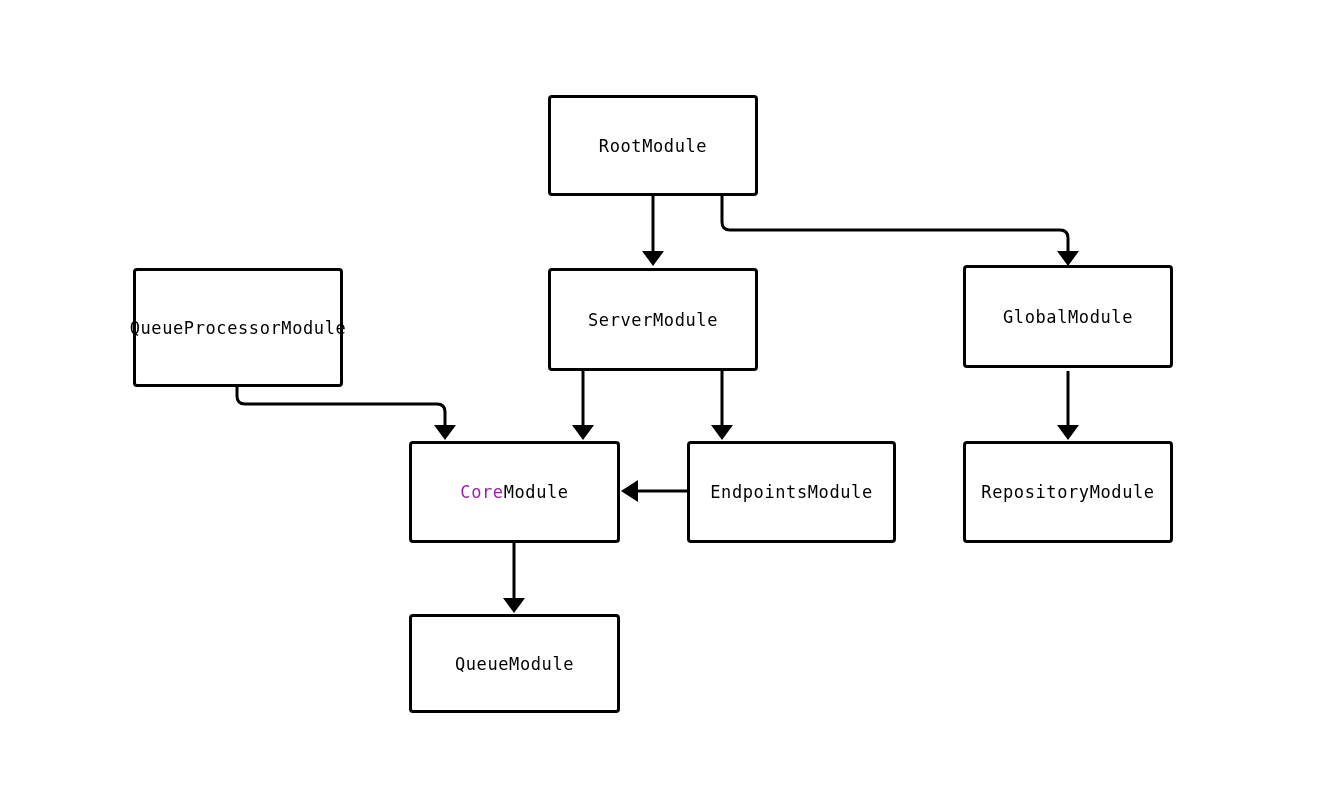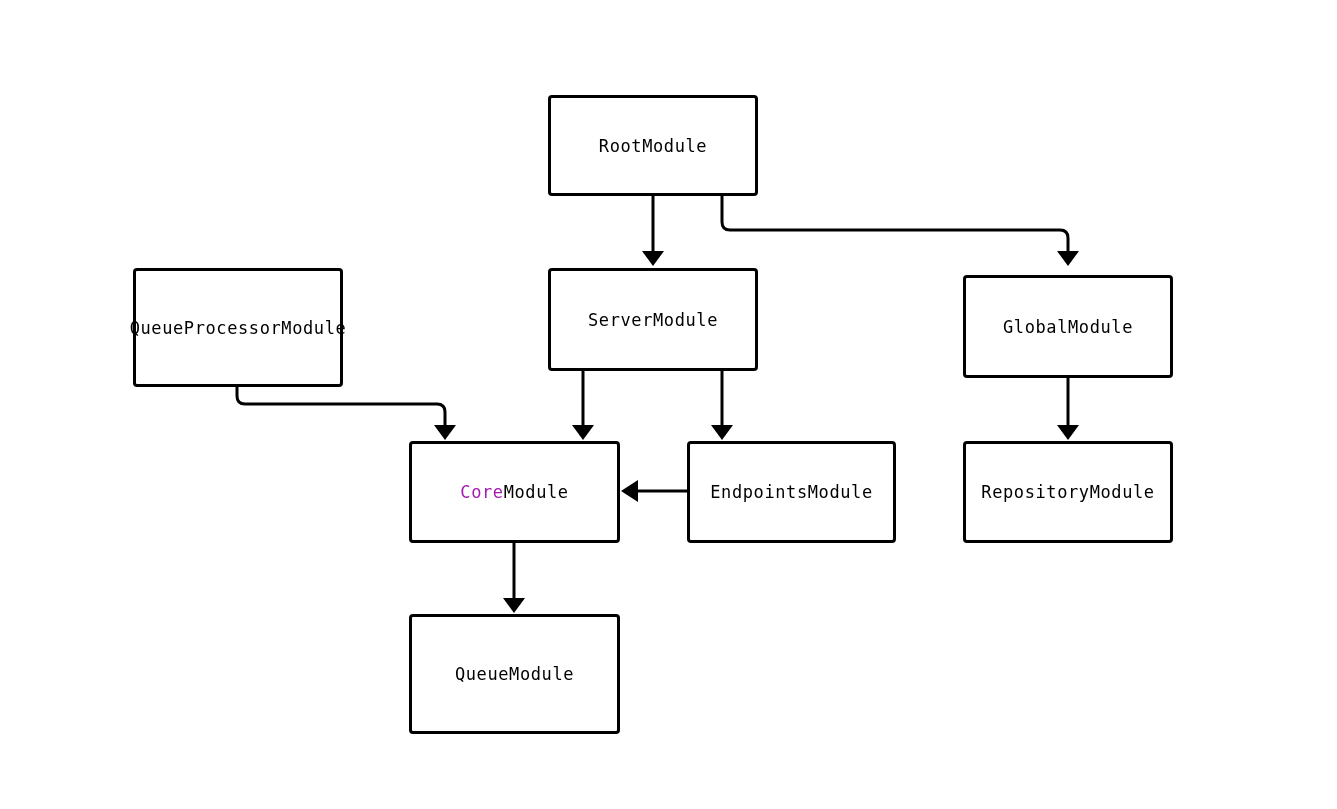--- a/index.html
+++ b/index.html
@@ -77,35 +77,35 @@
         <div class="node-line" style="color: rgb(0, 0, 0);">Module</div>
       </div>
       <div class="node" style="left: 133px; top: 268px; width: 210px; height: 119px; border-color: rgb(0, 0, 0); background: rgb(255, 255, 255);">
         <div class="node-line" style="color: rgb(0, 0, 0);">QueueProcessor</div>
         <div class="node-line" style="color: rgb(0, 0, 0);">Module</div>
       </div>
       <div class="node" style="left: 548px; top: 268px; width: 210px; height: 103px; border-color: rgb(0, 0, 0); background: rgb(255, 255, 255);">
         <div class="node-line" style="color: rgb(0, 0, 0);">Server</div>
         <div class="node-line" style="color: rgb(0, 0, 0);">Module</div>
       </div>
-      <div class="node" style="left: 963px; top: 275px; width: 210px; height: 103px; border-color: rgb(0, 0, 0); background: rgb(255, 255, 255);">
+      <div class="node" style="left: 963px; top: 265px; width: 210px; height: 103px; border-color: rgb(0, 0, 0); background: rgb(255, 255, 255);">
         <div class="node-line" style="color: rgb(0, 0, 0);">Global</div>
         <div class="node-line" style="color: rgb(0, 0, 0);">Module</div>
       </div>
       <div class="node" style="left: 409px; top: 441px; width: 211px; height: 102px; border-color: rgb(0, 0, 0); background: rgb(255, 255, 255);">
         <div class="node-line" style="color: #a21caf;">Core</div>
         <div class="node-line" style="color: rgb(0, 0, 0);">Module</div>
       </div>
       <div class="node" style="left: 687px; top: 441px; width: 209px; height: 102px; border-color: rgb(0, 0, 0); background: rgb(255, 255, 255);">
         <div class="node-line" style="color: rgb(0, 0, 0);">Endpoints</div>
         <div class="node-line" style="color: rgb(0, 0, 0);">Module</div>
       </div>
       <div class="node" style="left: 963px; top: 441px; width: 210px; height: 102px; border-color: rgb(0, 0, 0); background: rgb(255, 255, 255); align-items: center;">
         <div class="node-line" style="color: rgb(0, 0, 0);">Repository</div>
         <div class="node-line" style="color: rgb(0, 0, 0);">Module</div>
       </div>
-      <div class="node" style="left: 409px; top: 614px; width: 211px; height: 120px; border-color: rgb(0, 0, 0); background: rgb(255, 255, 255);">
+      <div class="node" style="left: 409px; top: 614px; width: 211px; height: 99px; border-color: rgb(0, 0, 0); background: rgb(255, 255, 255);">
         <div class="node-line" style="color: rgb(0, 0, 0);">Queue</div>
         <div class="node-line" style="color: rgb(0, 0, 0);">Module</div>
       </div>
     </div>
 
 </div>
 
 </body></html>

